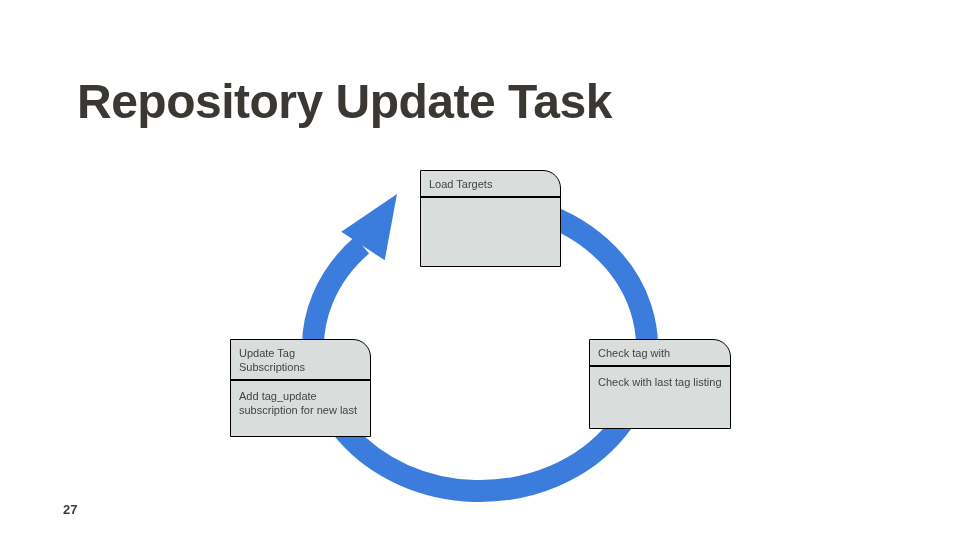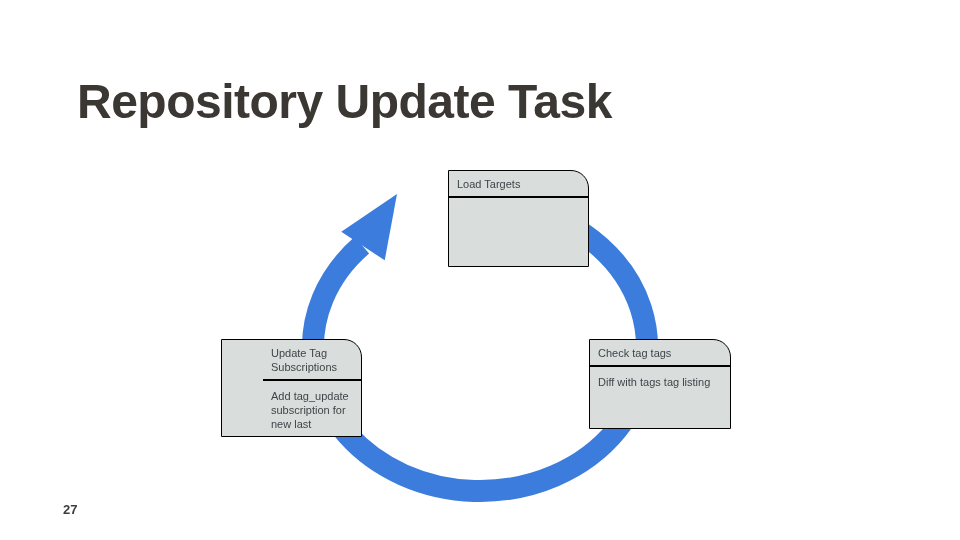--- a/index.html
+++ b/index.html
@@ -55,43 +55,43 @@
     color: var(--text-color, #3f4447);
     white-space: pre-wrap;
   }
   .note-body {
     padding: 8px 8px 6px 8px;
     font-size: 11px;
     line-height: 14px;
     color: var(--text-color, #3f4447);
     white-space: pre-wrap;
   }
-  #box-top   { left: 448px; top: 170px; width: 141px; height: 97px; }
-  #box-left  { left: 221px; top: 339px; width: 141px; height: 98px; padding-left: 41px; }
+  #box-top   { left: 420px; top: 170px; width: 141px; height: 97px; }
+  #box-left  { left: 230px; top: 339px; width: 141px; height: 98px; }
   #box-right { left: 589px; top: 339px; width: 142px; height: 90px; }
 </style>
 </head>
 <body>
 
 <div class="slide">
 
   <div class="slide-title">Repository Update Task</div>
 
   <svg class="ring-svg" width="960" height="540" viewBox="0 0 960 540">
     <path d="M456.76 204.40 A167 144 0 1 1 361.91 245.18" fill="none" stroke-width="22" stroke-linecap="butt" stroke="#3b7cdd"></path>
     <polygon points="397,194 384.7,260.3 341.3,231.7" fill="#3b7cdd"></polygon>
   </svg>
 
   <div class="note-box" id="box-top">
     <div class="note-header">Load Targets</div>
   </div>
 
   <div class="note-box" id="box-right">
-    <div class="note-header">Check tag tags</div>
-    <div class="note-body">Diff with tags tag listing</div>
+    <div class="note-header">Check tag with</div>
+    <div class="note-body">Check with last tag listing</div>
   </div>
 
   <div class="note-box" id="box-left">
     <div class="note-header">Update Tag
 Subscriptions</div>
     <div class="note-body">Add tag_update
 subscription for new last</div>
   </div>
 
   <div class="page-number">27</div>

